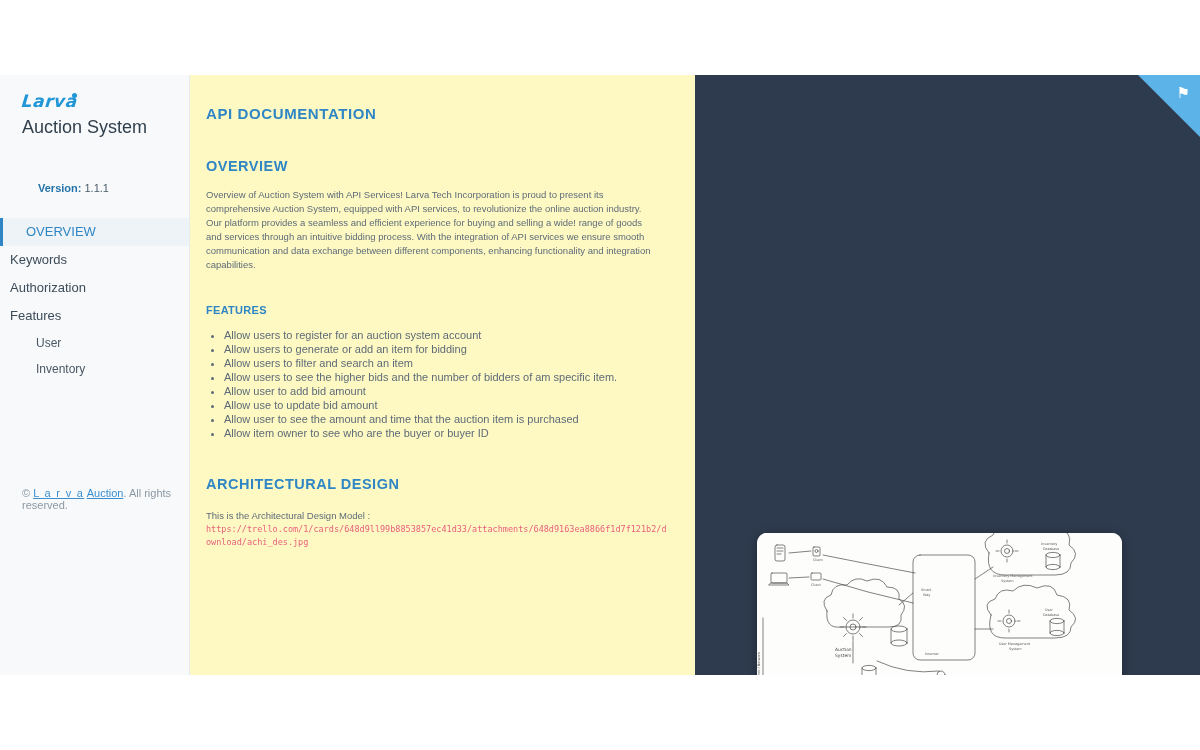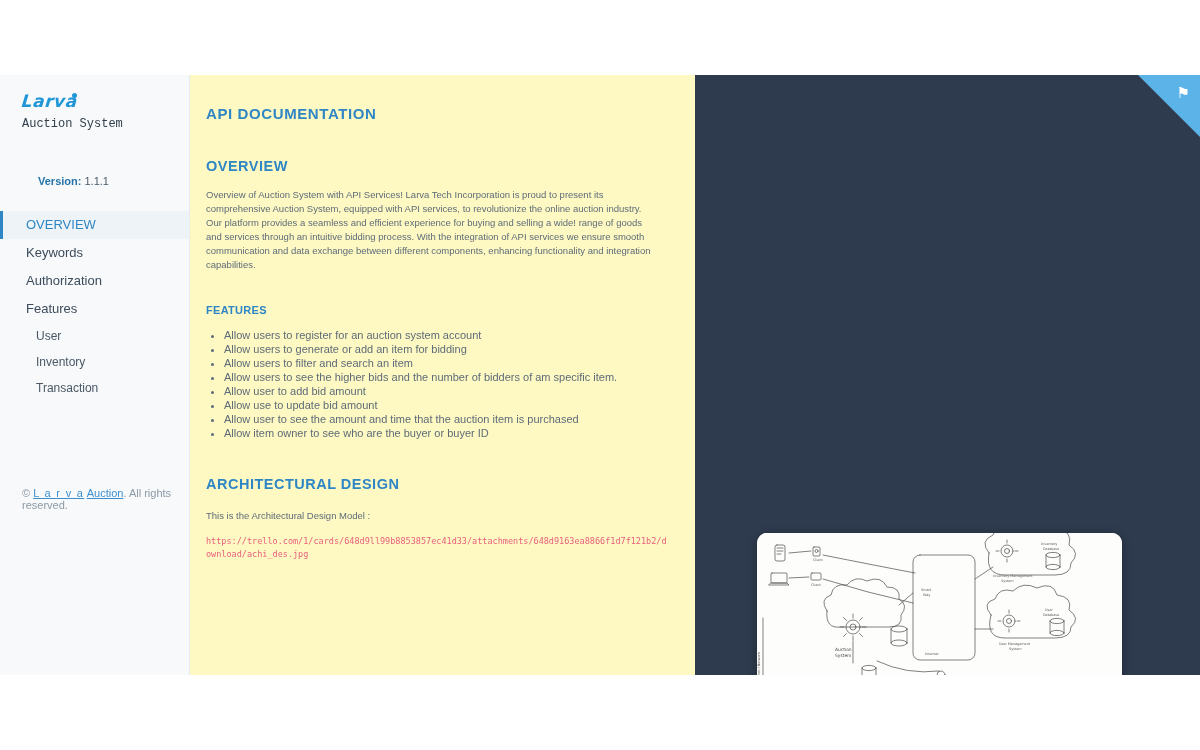--- a/index.html
+++ b/index.html
@@ -40,40 +40,39 @@
   .logo-dot {
     display: inline-block;
     width: 5px; height: 5px;
     border-radius: 50%;
     background: #2196d6;
     position: relative;
     top: -9px; left: -6px;
   }
   .app-title {
     margin: 6px 0 0 22px;
-    font-size: 12px;
+    font-size: 18px;
     color: #32404d;
-    font-family: Liberation Mono, monospace;
   }
   .version-row {
     margin: 44px 0 0 38px;
     font-size: 11px;
     color: #5a6a78;
   }
   .version-label {
     color: #2574a9;
     font-weight: bold;
   }
   .version-value { color: #4a5b69; }
 
   .nav { margin-top: 24px; }
   .nav-item {
     height: 28px;
     line-height: 28px;
-    padding-left: 26px;
+    padding-left: 10px;
     font-size: 13px;
     color: #3c4c5a;
     cursor: pointer;
   }
   .nav-item.active {
     background: #eef3f7;
     color: #2f86c5;
     border-left: 3px solid #2f86c5;
     padding-left: 23px;
   }
@@ -147,21 +146,21 @@
     color: #5d6b78;
     margin-bottom: 0px;
   }
   p.arch-note {
     margin: 18px 0 0 0;
     font-size: 9.5px;
     color: #5d6b78;
   }
   a.arch-link {
     display: block;
-    margin-top: 14px;
+    margin-top: 2px;
     font-family: "DejaVu Sans Mono", monospace;
     font-size: 8.5px;
     line-height: 13px;
     color: #e8607d;
     text-decoration: none;
     word-break: break-all;
     max-width: 470px;
   }
 
   
@@ -227,21 +226,20 @@
       <span class="version-value">1.1.1</span>
     </div>
 
     <nav class="nav">
       <div class="nav-item active">OVERVIEW</div>
       <div class="nav-item">Keywords</div>
       <div class="nav-item">Authorization</div>
       <div class="nav-item">Features</div>
       <div class="nav-sub">User</div>
       <div class="nav-sub">Inventory</div>
-      <div class="nav-sub">Transaction</div>
     </nav>
 
     <div class="footer">
       <span>©</span>
       <a href="#" class="sp">L a r v a</a>
       <a href="#">Auction</a><span>. All rights reserved.</span>
     </div>
   </div>
 
   <div id="content">

